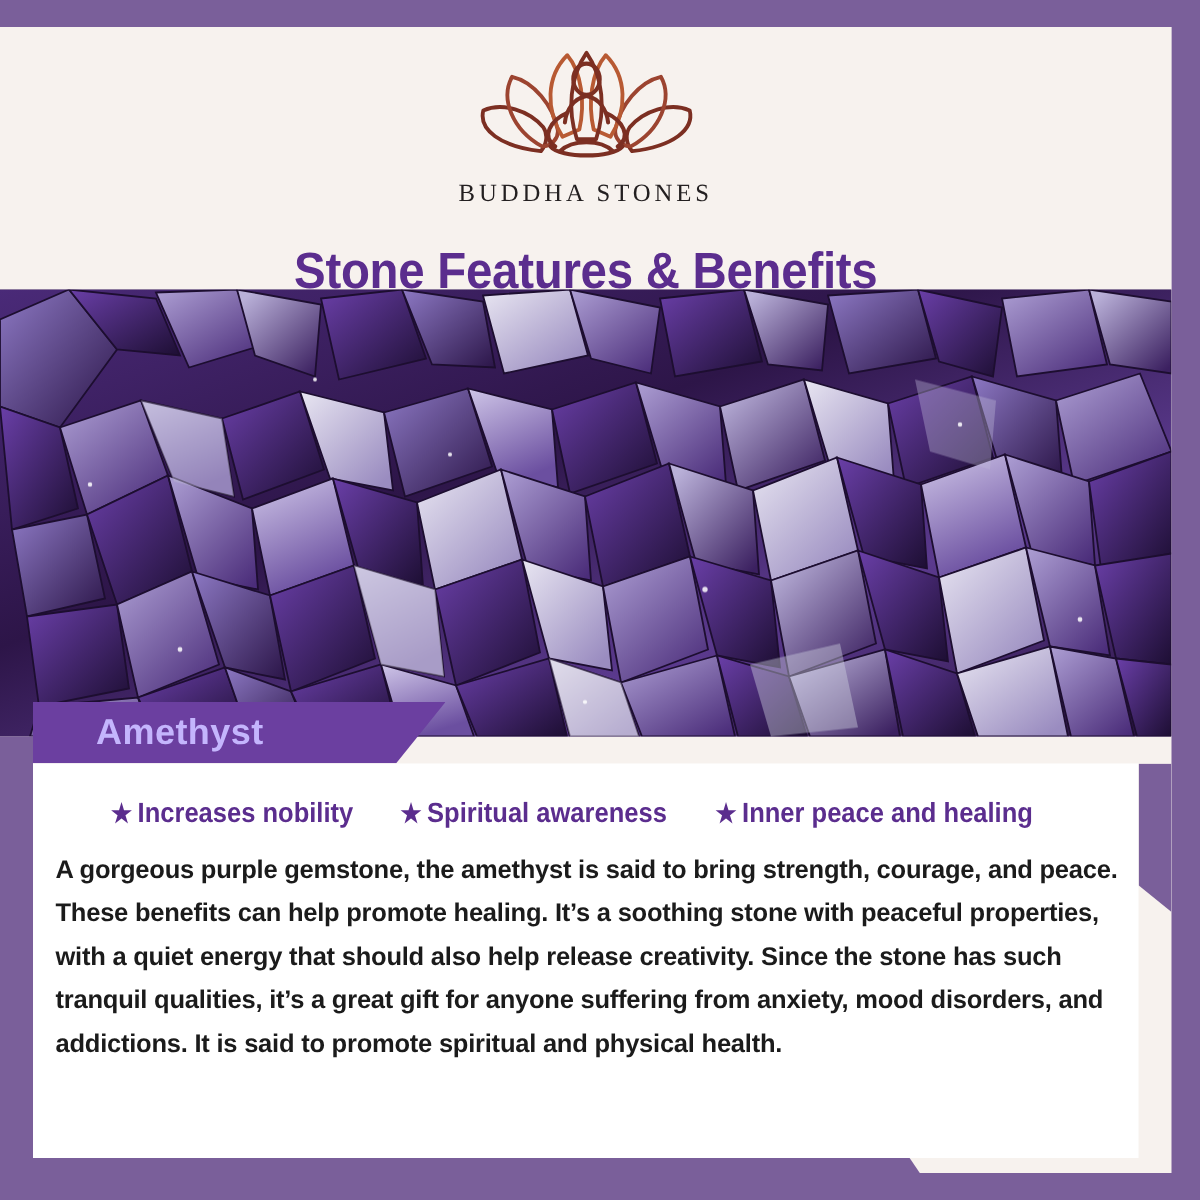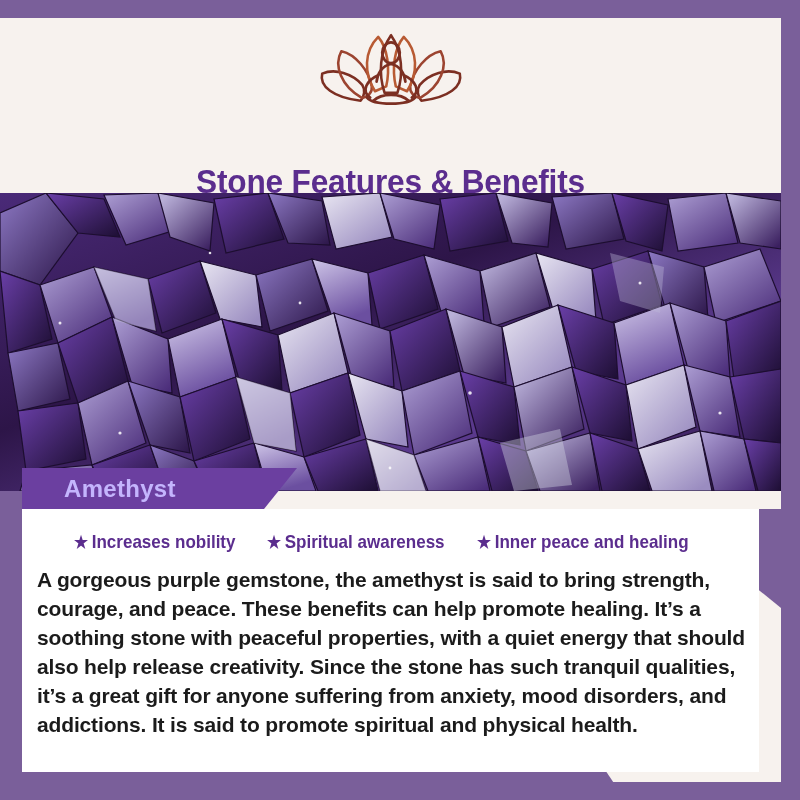--- a/index.html
+++ b/index.html
@@ -122,21 +122,21 @@
   }
   .benefit .star { font-size:17px; line-height:1; }
 
   
   #paragraph {
     position:absolute; left:15px; top:56px;
     width:712px;
     color:#1b1b1b;
     font-family:"Liberation Sans","DejaVu Sans", sans-serif;
     font-weight:bold;
-    font-size:21px;
+    font-size:17px;
     line-height:29px;
     letter-spacing:-0.15px;
   }
 
   
   #bottom-bar {
     position:absolute; left:22px; top:754px;
     width:759px; height:28px;
     background:#7a5f9a;
     -webkit-clip-path:polygon(0 0, 77% 0, 79.5% 100%, 0 100%);
@@ -183,20 +183,21 @@
             <path d="M100 50 C 111 52, 117 62, 118 72" stroke="#7c2f22" stroke-width="3.4"></path>
 
             <path d="M84 64 C 70 70, 62 84, 74 92" stroke="#7c2f22" stroke-width="3.4"></path>
             <path d="M116 64 C 130 70, 138 84, 126 92" stroke="#7c2f22" stroke-width="3.4"></path>
 
             <path d="M70 92 C 78 102, 122 102, 130 92" stroke="#7c2f22" stroke-width="3.4"></path>
             <path d="M78 96 C 88 86, 112 86, 122 96" stroke="#7c2f22" stroke-width="3.4"></path>
           </g>
         </svg>
 
+        <div id="brand-name">BUDDHA STONES</div>
       </div>
 
       <div id="title">Stone Features &amp; Benefits</div>
     </div>
 
     <div id="photo">
       <svg viewBox="0 0 781 298" preserveAspectRatio="none">
         <defs>
           <linearGradient id="bg" x1="0" y1="0" x2="1" y2="1">
             <stop offset="0%" stop-color="#4a2a78"></stop>

